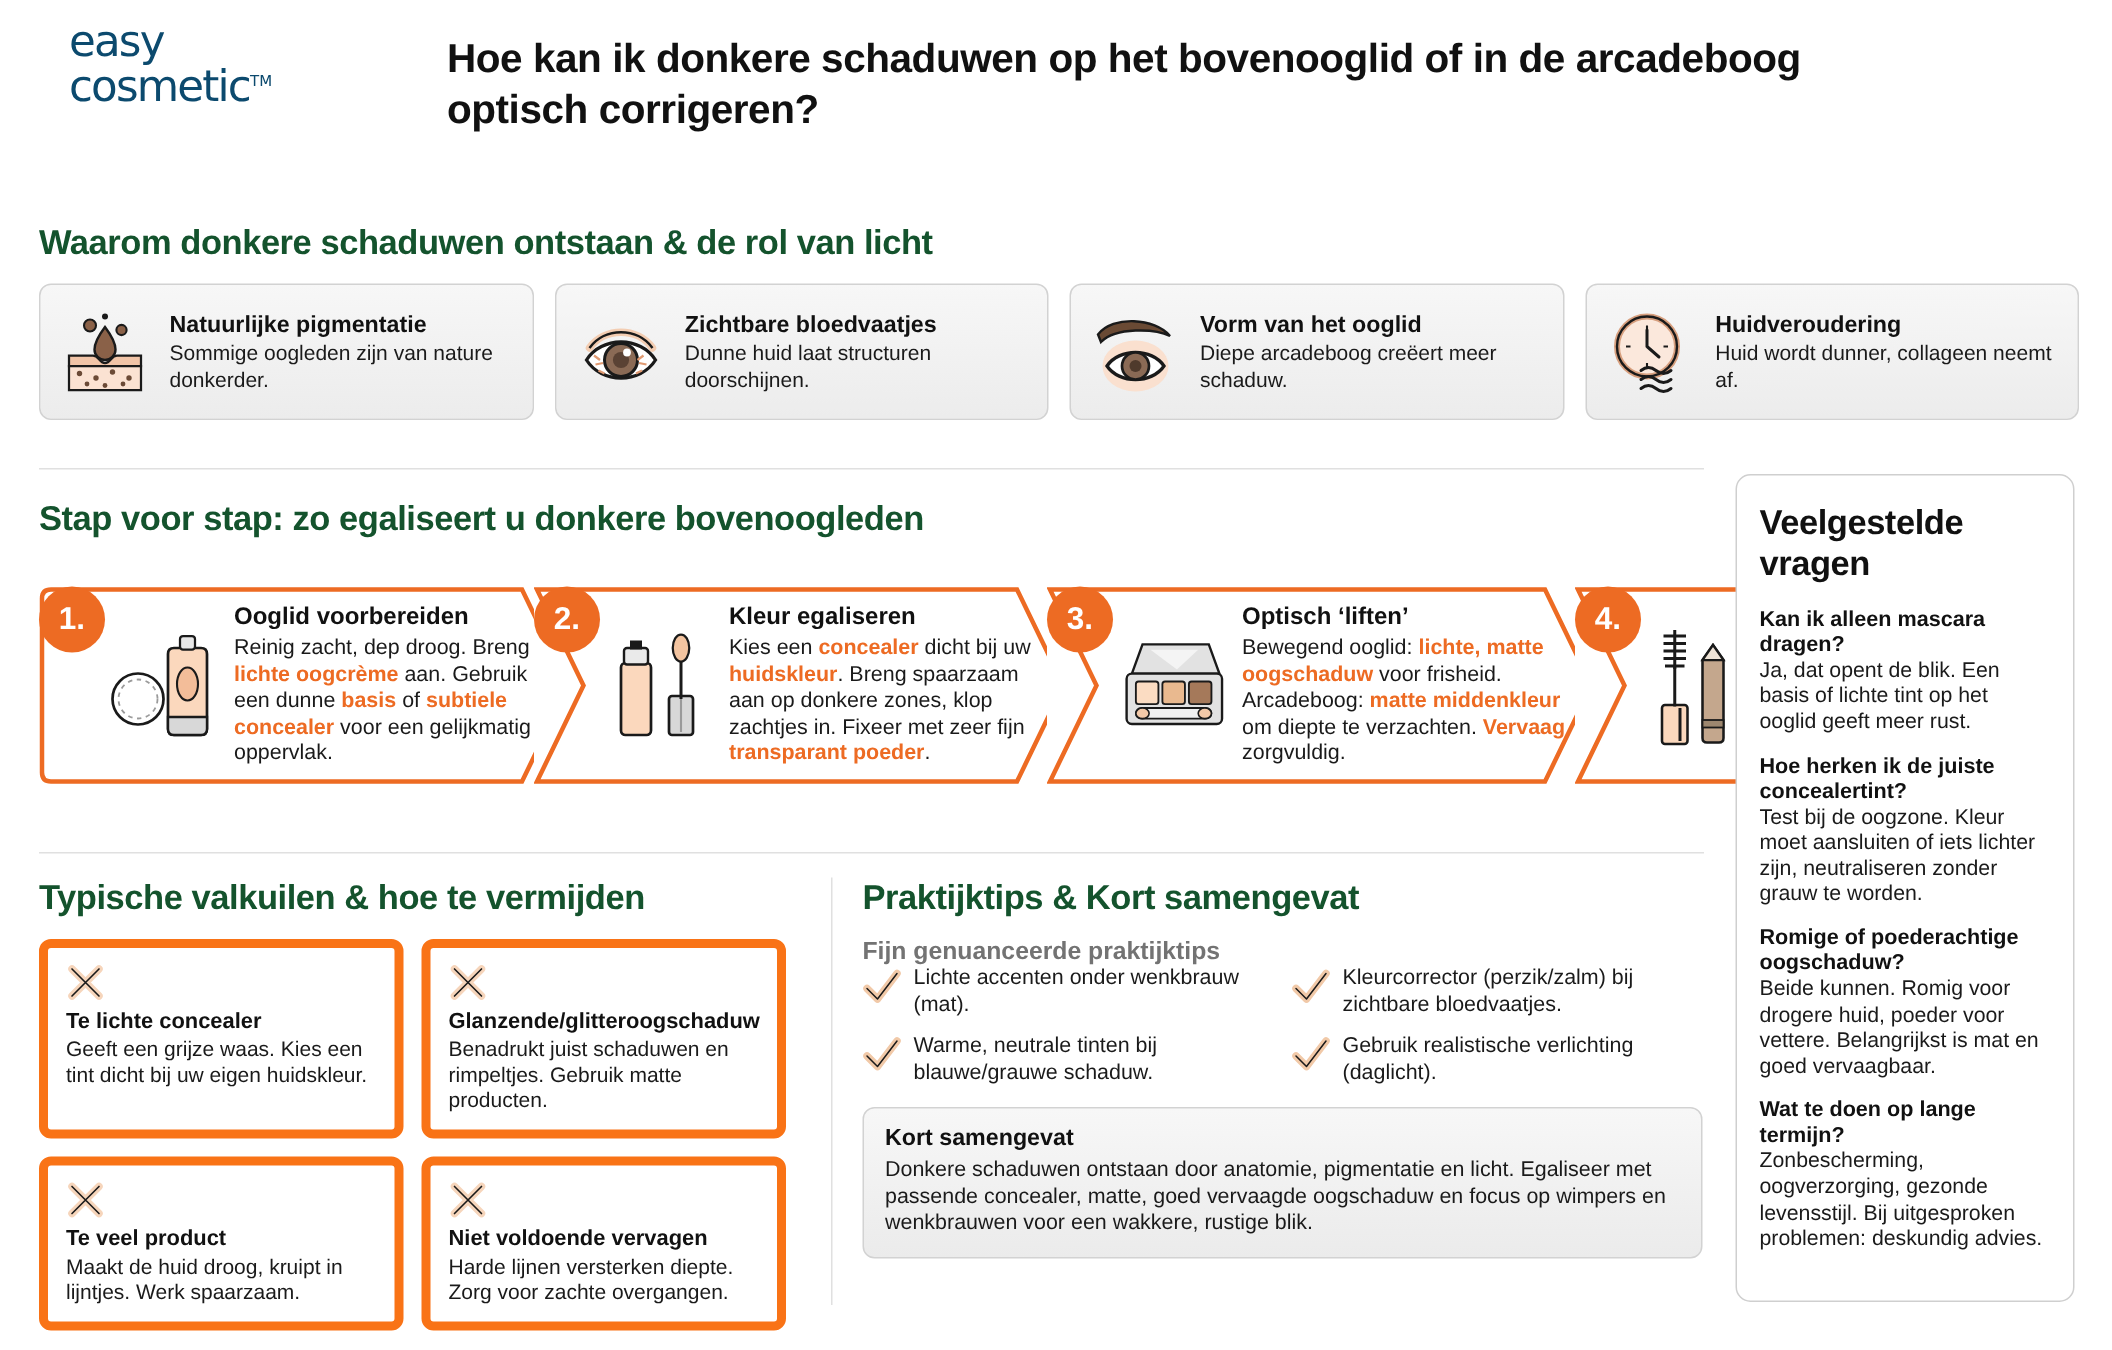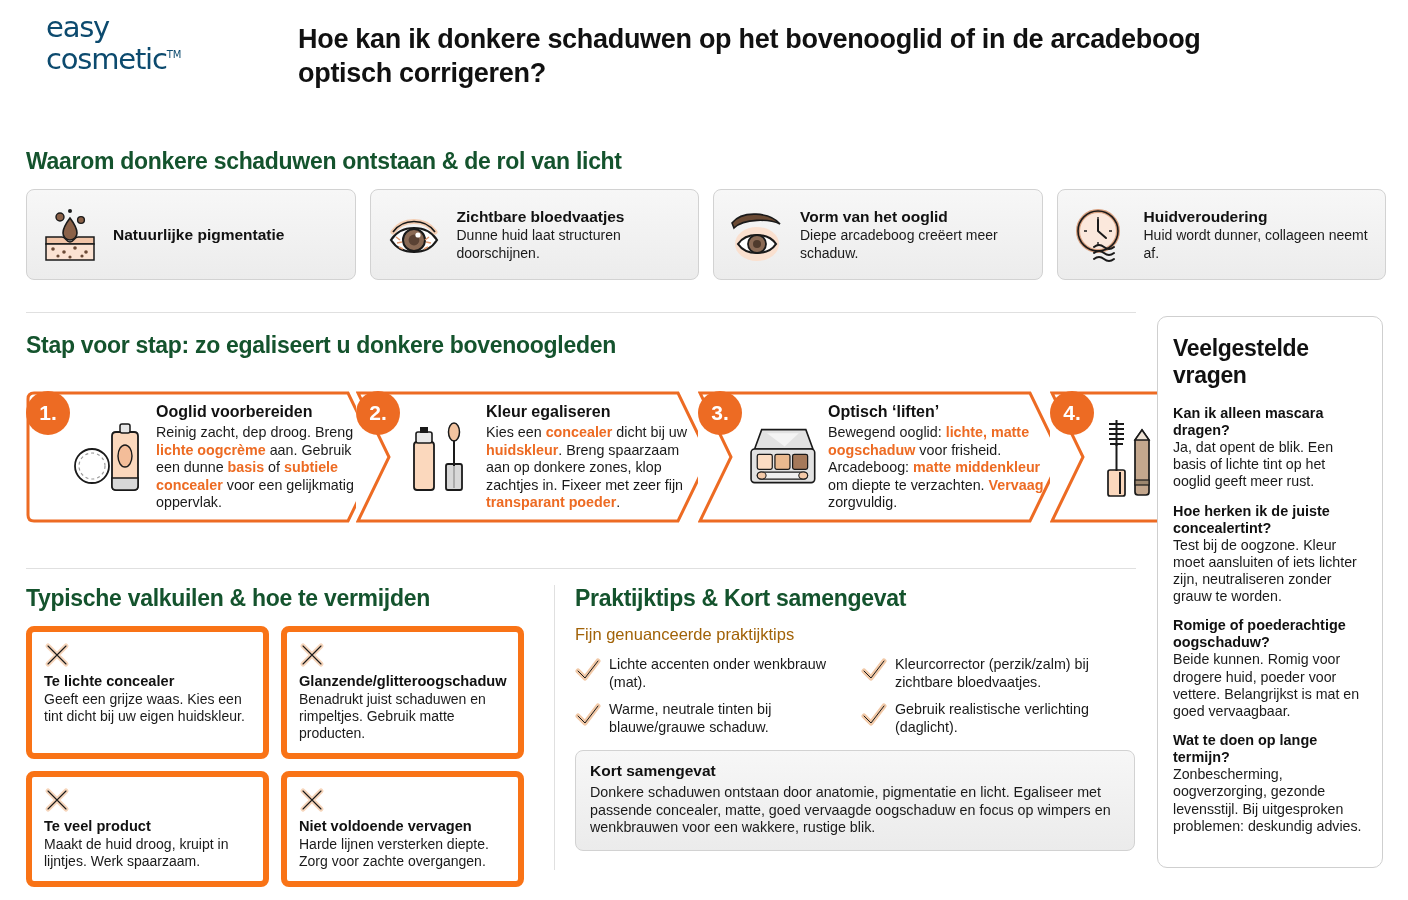--- a/index.html
+++ b/index.html
@@ -88,21 +88,21 @@
     border: 6px solid #f97316; border-radius: 8px; background: #fff;
     padding: 10px 7px 11px 12px;
   }
   .pit-x { width: 26px; height: 26px; display: block; margin-bottom: 4px; }
   .pit-h { font-size: 14.6px; font-weight: 700; line-height: 18px; color: #111; }
   .pit-p { font-size: 14px; line-height: 17px; color: #1a1a1a; margin-top: 1px; }
 
   
   .tips-wrap { position: absolute; left: 575px; top: 585px; width: 560px; }
   .tips-title { margin-bottom: 13px; }
-  .tips-sub { font-size: 16.5px; font-weight: 400; color: #a16207; margin-bottom: 12px; }
+  .tips-sub { font-size: 16.5px; font-weight: 700; color: #737373; margin-bottom: 0; }
   .tips-cols { display: flex; gap: 12px; }
   .tips-col { flex: 1 1 0; }
   .tip { display: flex; gap: 8px; margin-bottom: 10px; }
   .tip-ck { width: 26px; height: 24px; flex: 0 0 26px; margin-top: 2px; }
   .tip-t { font-size: 14.3px; line-height: 17.5px; color: #1a1a1a; }
   .sum-card {
     margin-top: 4px;
     border: 1px solid #d2d2d2; border-radius: 8px;
     background: linear-gradient(180deg,#f7f7f7 0%, #ebebeb 100%);
     padding: 11px 14px 13px 14px;
@@ -149,20 +149,21 @@
           <circle cx="14" cy="45" r="1.8" fill="#6b4a36"></circle>
             <circle cx="25" cy="48" r="1.8" fill="#6b4a36"></circle>
           <circle cx="36" cy="44" r="1.8" fill="#6b4a36"></circle>
             <circle cx="47" cy="48" r="1.8" fill="#6b4a36"></circle>
           <circle cx="19" cy="52" r="1.6" fill="#6b4a36"></circle>
             <circle cx="31" cy="53" r="1.6" fill="#6b4a36"></circle>
           <circle cx="43" cy="52" r="1.6" fill="#6b4a36"></circle>
         </svg>
         <div class="why-txt">
           <div class="why-h">Natuurlijke pigmentatie</div>
+          <div class="why-p">Sommige oogleden zijn van nature donkerder.</div>
         </div>
       </div>
 
       <div class="why-card">
         <svg class="why-ico" viewBox="0 0 62 62">
           <path d="M8 36 C18 20 44 20 54 36 C44 52 18 52 8 36z" fill="#fff" stroke="#1a1a1a" stroke-width="2.2"></path>
           <path d="M10 28 C20 14 42 14 52 28" fill="none" stroke="#f3cdb2" stroke-width="5" stroke-linecap="round"></path>
           <path d="M10 28 C20 14 42 14 52 28" fill="none" stroke="#1a1a1a" stroke-width="1.6"></path>
           <circle cx="31" cy="36" r="11" fill="#8a6a55" stroke="#1a1a1a" stroke-width="2"></circle>
           <circle cx="31" cy="36" r="5.4" fill="#5a4234"></circle>

